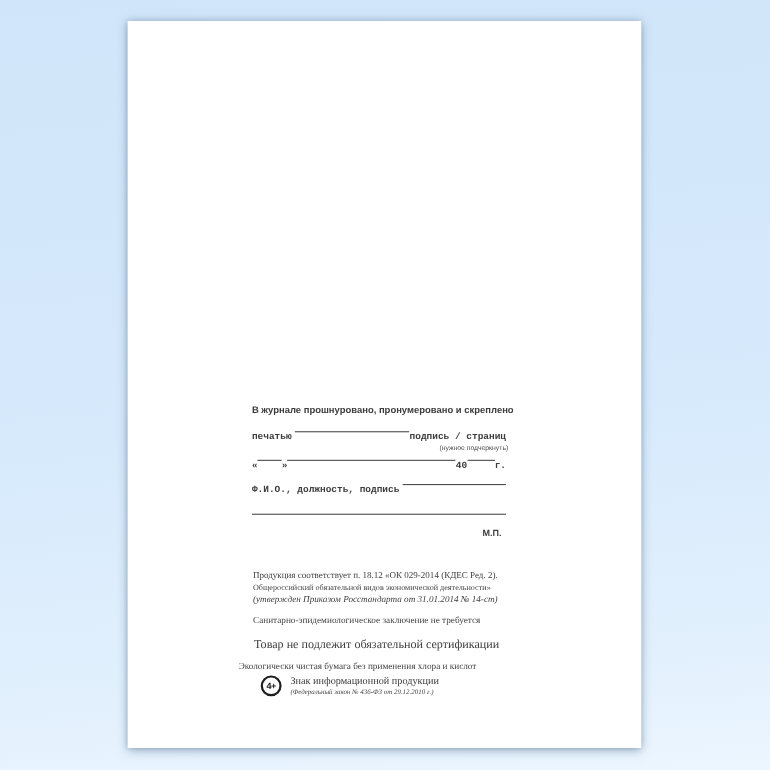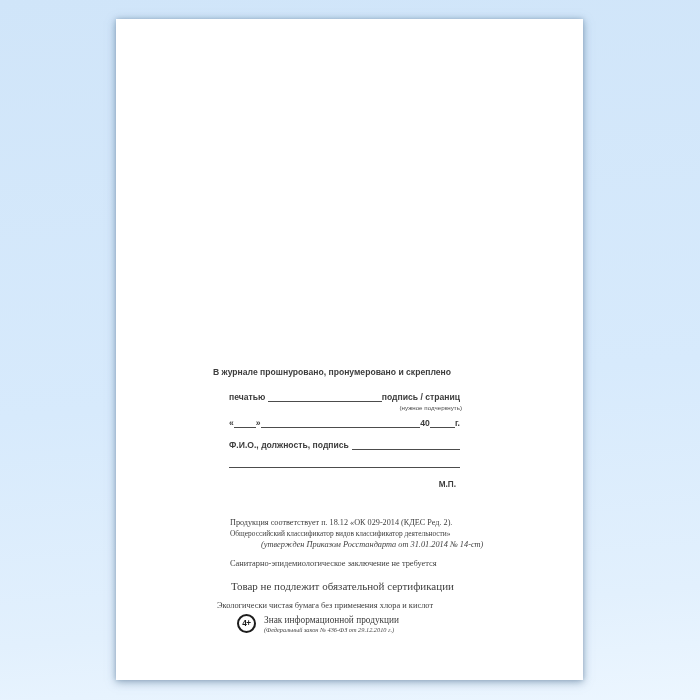--- a/index.html
+++ b/index.html
@@ -17,50 +17,50 @@
   }
   .abs { position: absolute; }
 
   
   .fill {
     font-family: "Liberation Sans", sans-serif;
     font-weight: bold;
     color: #3d3d3d;
     white-space: nowrap;
   }
-  .row { display: flex; align-items: flex-end; height: 11px; }
+  .row { display: flex; align-items: flex-start; height: 11px; font-family: Liberation Mono, monospace; }
   .blank {
     flex: 1 1 auto;
     border-bottom: 1px solid #4c4c4c;
     margin-bottom: 1px;
     min-width: 8px;
   }
   .blank.fixed { flex: 0 0 auto; }
   .lbl { font-size: 8.6px; line-height: 11px; }
 
-  .binding-statement { left: 97px; top: 348px; width: 234px; font-size: 8.6px; }
+  .binding-statement { left: 113px; top: 348px; width: 234px; font-size: 8.6px; }
   .stamp-row  { left: 113px; top: 373px; width: 231px; }
   .note-row   { left: 113px; top: 385px; width: 233px; text-align: right;
                 font-size: 6.2px; font-weight: normal; color: #4a4a4a; }
   .date-row   { left: 113px; top: 399px; width: 231px; }
   .sign-row   { left: 113px; top: 421px; width: 231px; }
   .full-line  { left: 113px; top: 438px; width: 231px; height: 11px;
                 border-bottom: 1px solid #4c4c4c; }
   .stamp-place{ left: 113px; top: 461px; width: 231px; text-align: right;
                 padding-right: 4px; font-size: 8.2px; }
 
   
   .serif {
     font-family: "Liberation Serif", serif;
     color: #3e3e3e;
     white-space: nowrap;
   }
   .cert-line1 { left: 114px; top: 499px; font-size: 8.2px; }
   .cert-line2 { left: 114px; top: 510px; font-size: 7.4px; }
-  .cert-line3 { left: 114px; top: 521px; font-size: 8.3px; font-style: italic; margin-left: 31px; }
+  .cert-line3 { left: 114px; top: 521px; font-size: 8.3px; font-style: italic; }
   .sanitary   { left: 114px; top: 540px; font-size: 8.4px; text-align: center; }
   .no-cert    { left: 115px; top: 561px; font-size: 11px; }
   .eco        { left: 101px; top: 582px; font-size: 8.4px; }
 
   
   .badge-row { left: 121px; top: 595px; display: flex; align-items: center; }
   .age-circle {
     width: 19px; height: 19px;
     border: 2.5px solid #1d1d1d;
     border-radius: 50%;
@@ -102,21 +102,21 @@
   <div class="abs fill row sign-row">
     <span class="lbl">Ф.И.О., должность, подпись</span>
     <span class="blank" style="margin-left:3px;"></span>
   </div>
 
   <div class="abs full-line"></div>
 
   <div class="abs fill stamp-place">М.П.</div>
 
   <div class="abs serif cert-line1">Продукция соответствует п. 18.12 «ОК 029-2014 (КДЕС Ред. 2).</div>
-  <div class="abs serif cert-line2">Общероссийский классификатор видов классификатор деятельности»</div>
+  <div class="abs serif cert-line2">Общероссийский обязательной видов экономической деятельности»</div>
   <div class="abs serif cert-line3">(утвержден Приказом Росстандарта от 31.01.2014 № 14-ст)</div>
 
   <div class="abs serif sanitary">Санитарно-эпидемиологическое заключение не требуется</div>
 
   <div class="abs serif no-cert">Товар не подлежит обязательной сертификации</div>
 
   <div class="abs serif eco">Экологически чистая бумага без применения хлора и кислот</div>
 
   <div class="abs badge-row">
     <div class="age-circle">4+</div>

